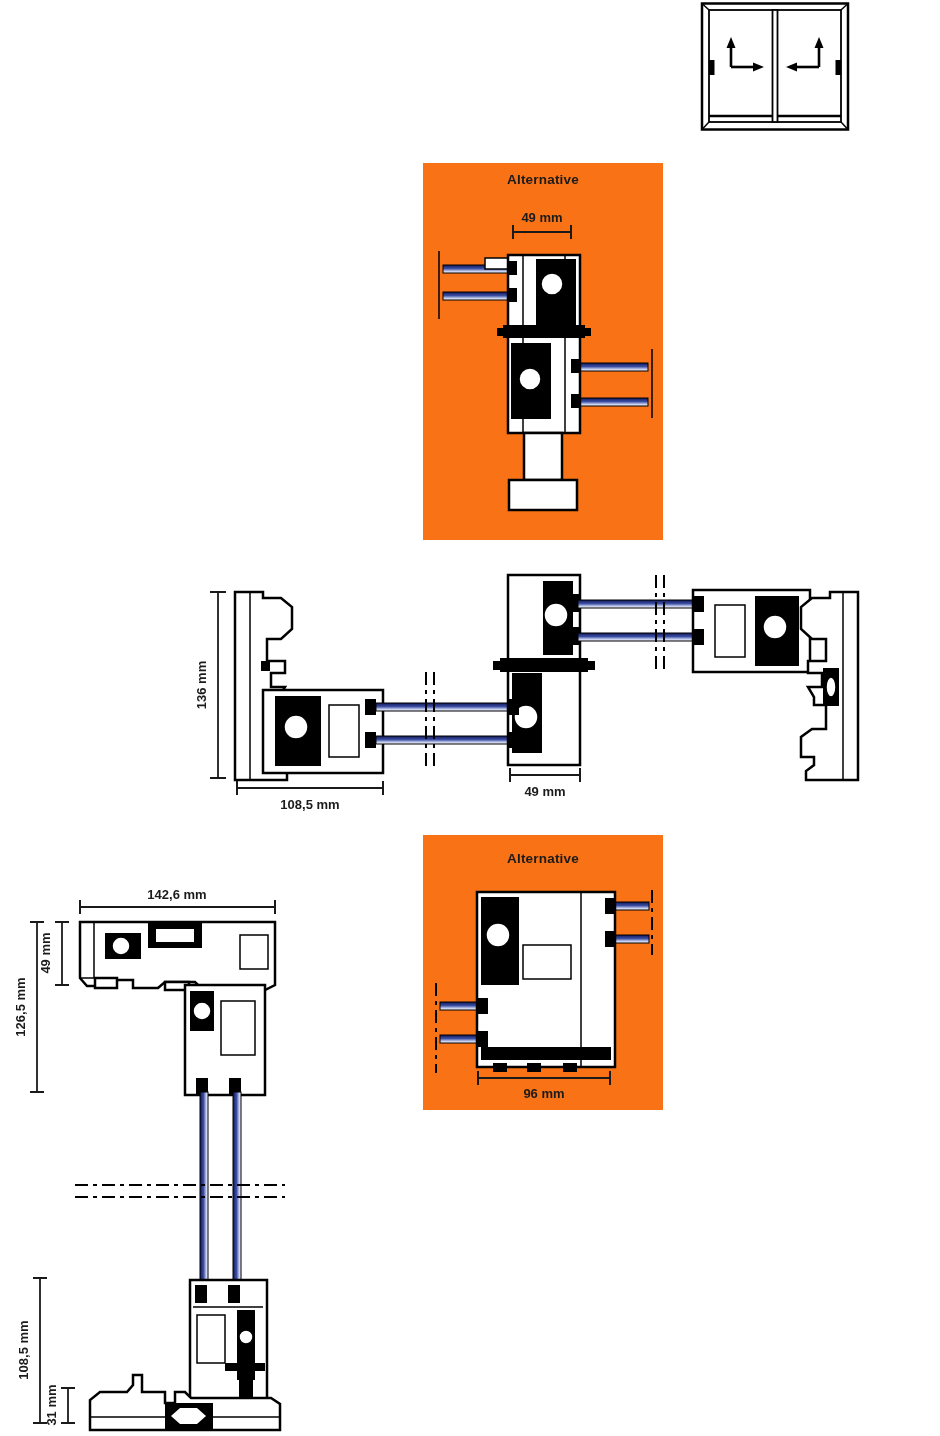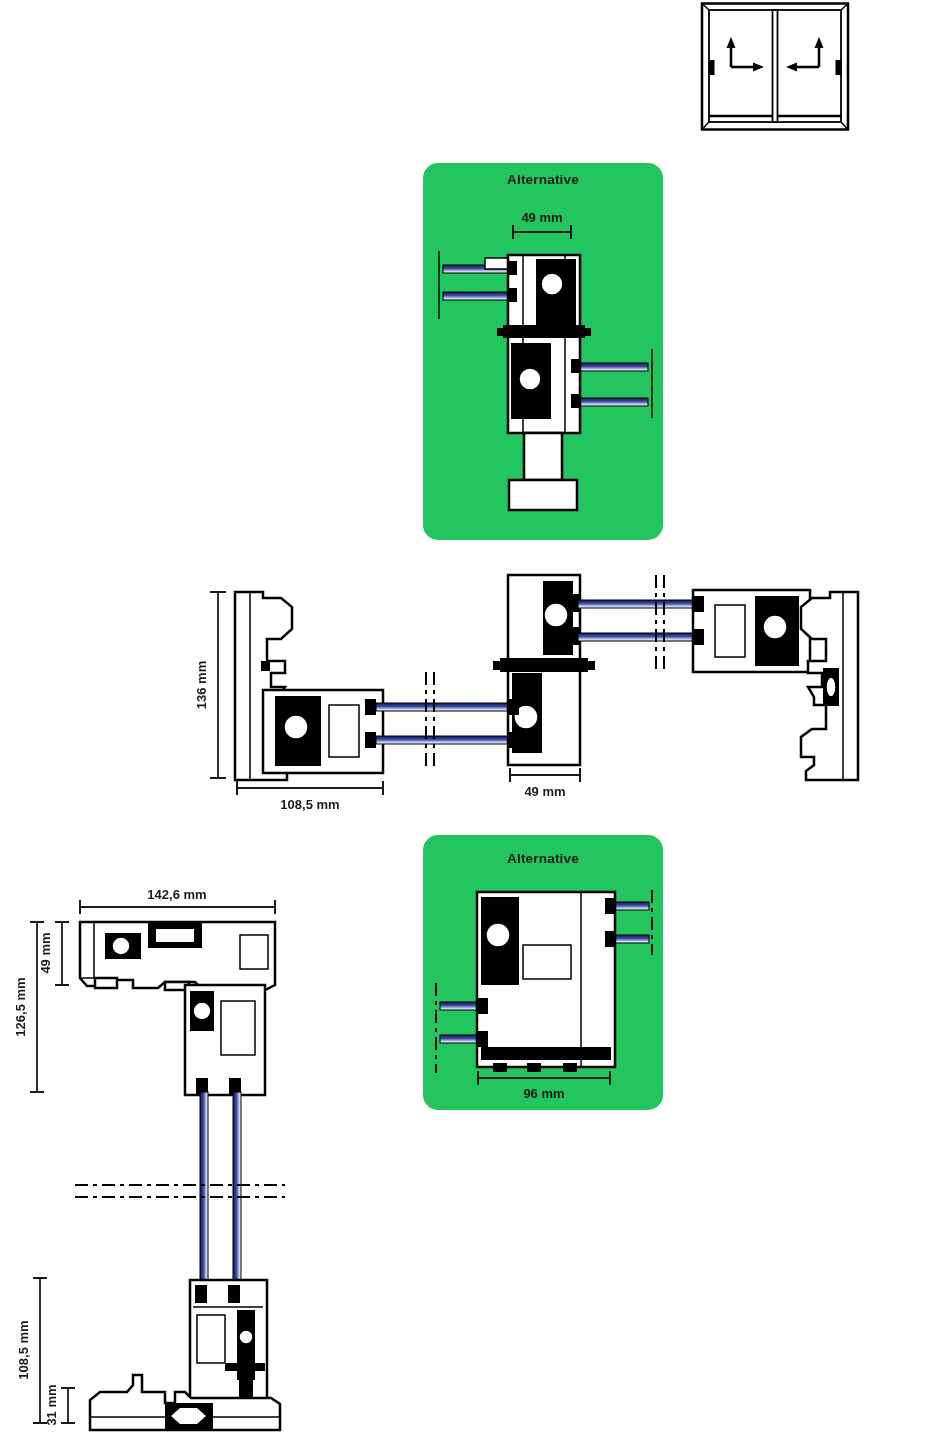--- a/index.html
+++ b/index.html
@@ -1,18 +1,18 @@
 <!DOCTYPE html>
 <html><head>
 <meta charset="utf-8">
 <style>
   html,body{margin:0;padding:0;background:#fff;}
   #canvas{position:relative;width:940px;height:1436px;background:#ffffff;
           font-family:"Liberation Sans",sans-serif;overflow:hidden;}
-  .panel{position:absolute;background:#22c55e;border-radius:15px;}
+  .panel{position:absolute;background:#f97316;}
   .panel-title{position:absolute;left:0;width:100%;text-align:center;
                font-weight:bold;font-size:13.5px;color:#1b1b1b;letter-spacing:.2px;}
   svg{position:absolute;display:block;}
   svg text{font-family:"Liberation Sans",sans-serif;font-weight:bold;
            font-size:13px;fill:#1b1b1b;}
   .profile{fill:#ffffff;stroke:#000000;stroke-width:2.5;stroke-linejoin:miter;}
   .inner{fill:none;stroke:#000000;stroke-width:1.5;}
   .blob{fill:#000000;stroke:none;}
   .cavity{fill:#ffffff;stroke:#000000;stroke-width:1.5;}
   .glassH{fill:url(#gradGlassH);stroke:#000;stroke-width:1;}

